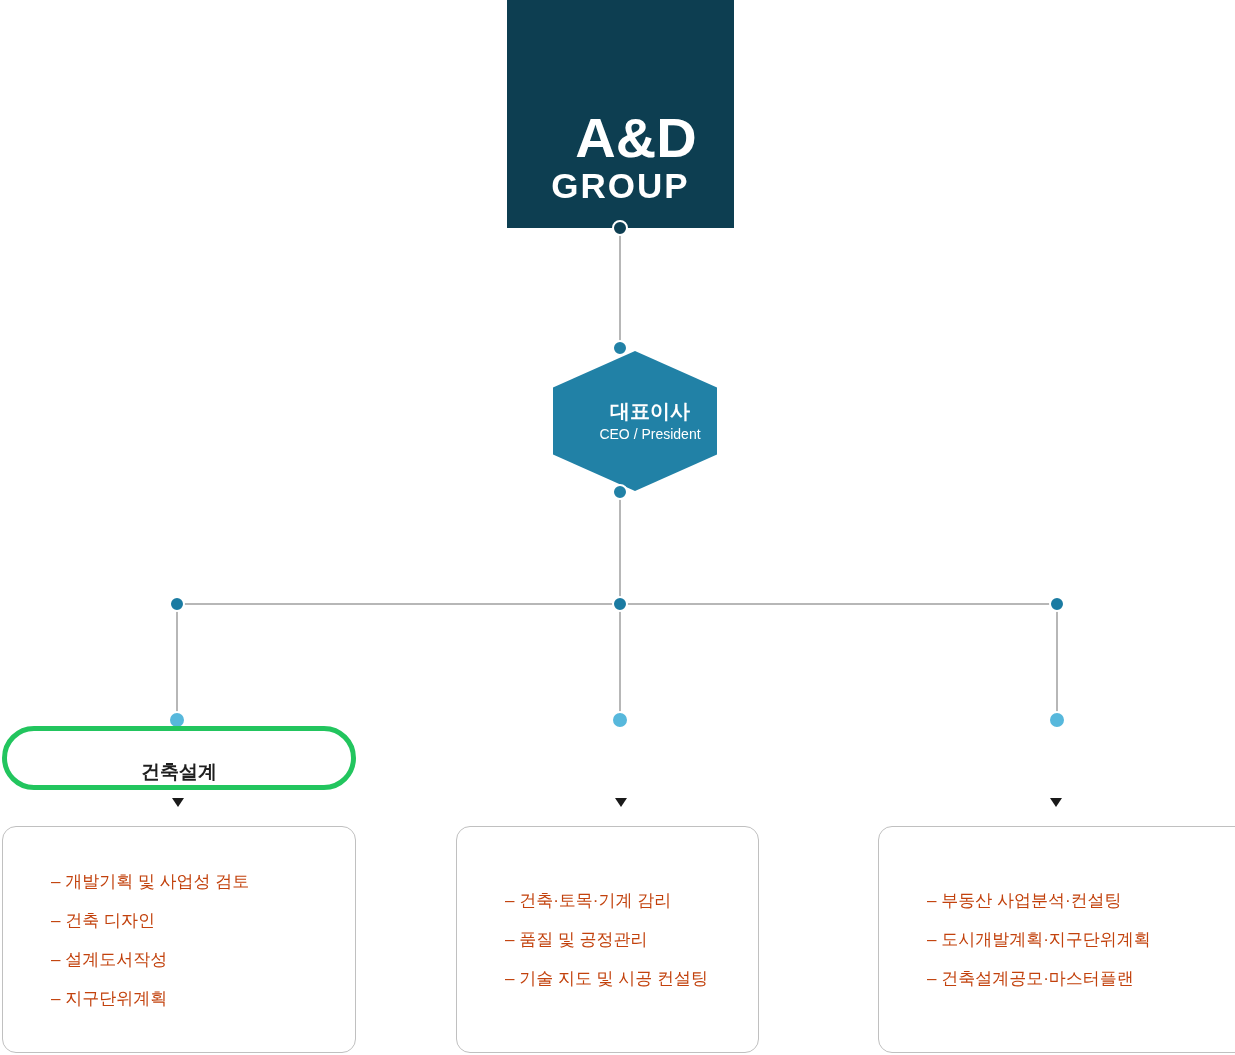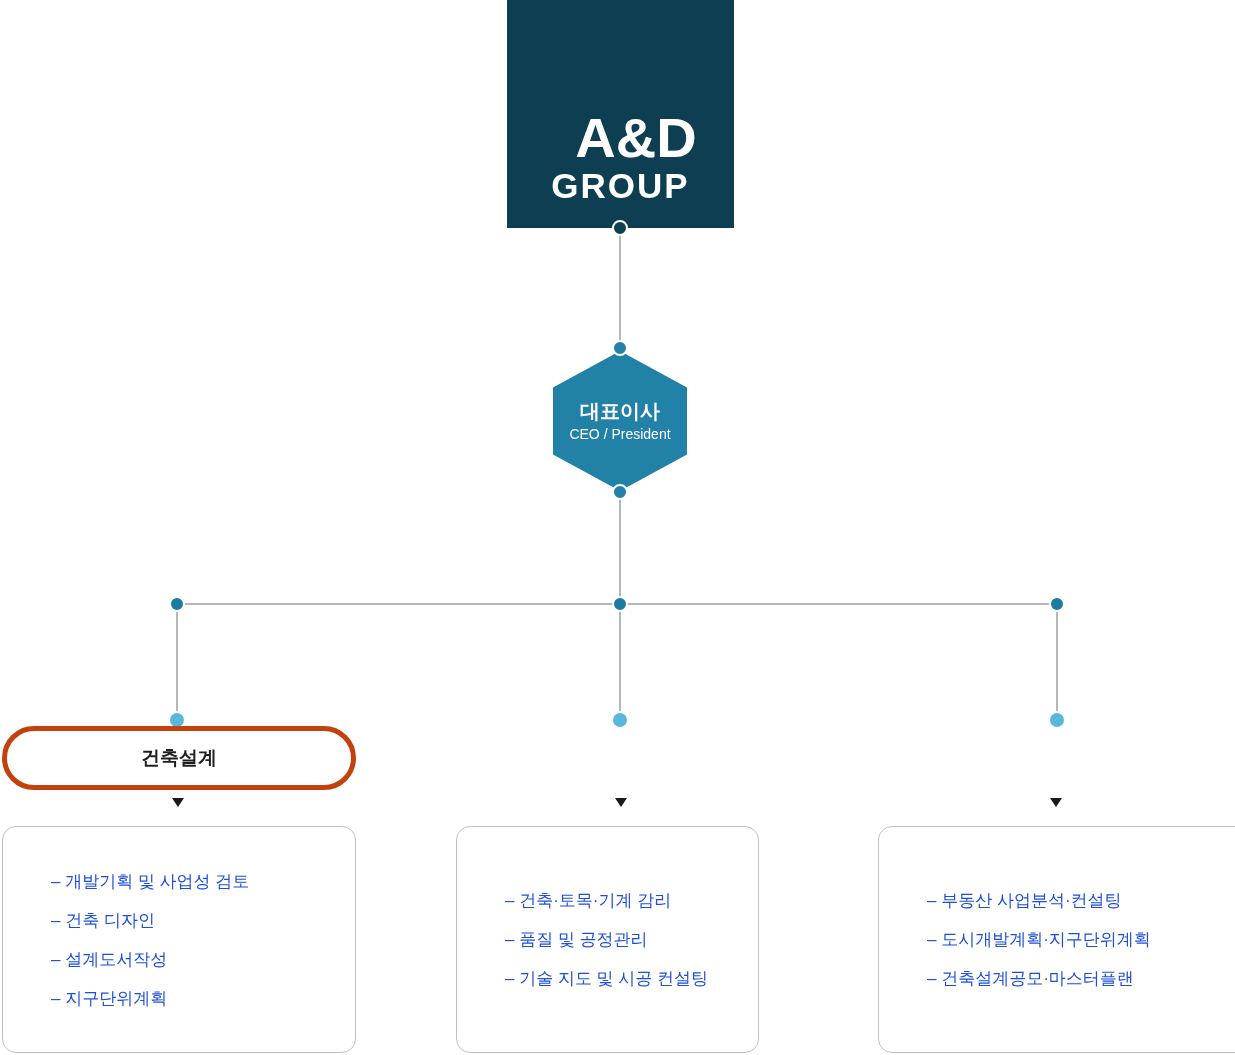--- a/index.html
+++ b/index.html
@@ -67,35 +67,36 @@
     left: 553px; top: 351px;
     width: 134px; height: 140px;
     background: #2181a6;
     clip-path: polygon(50% 0%, 100% 26%, 100% 74%, 50% 100%, 0% 74%, 0% 26%);
     display: flex;
     flex-direction: column;
     align-items: center;
     justify-content: center;
     color: #ffffff;
     text-align: center;
+    padding-left: 30px;
   }
   .hexagon .hex-title { font-size: 20px; font-weight: bold; line-height: 26px; }
   .hexagon .hex-subtitle { font-size: 14px; line-height: 20px; }
 
   
   .pill {
     position: absolute;
     top: 726px;
     height: 64px;
     box-sizing: border-box;
     background: #ffffff;
-    border: 5px solid #c2410c;
+    border: 5px solid #22c55e;
     border-radius: 32px;
     display: flex;
-    align-items: center;
+    align-items: flex-end;
     justify-content: center;
     font-size: 19px;
     font-weight: bold;
     color: #1f1f1f;
   }
   .pill-1 { left: 2px;   width: 354px; }
   .pill-2 { left: 443px; width: 354px; }
   .pill-3 { left: 878px; width: 355px; }
 
   
@@ -127,21 +128,21 @@
     padding-left: 48px;
     padding-right: 10px;
   }
   .box-1 { left: 2px;   width: 354px; }
   .box-2 { left: 456px; width: 303px; }
   .box-3 { left: 878px; width: 427px; }
 
   .detail-item {
     font-size: 17px;
     line-height: 39px;
-    color: #1d4ed8;
+    color: #c2410c;
     white-space: nowrap;
   }
 </style>
 </head>
 <body>
 
 <div class="canvas">
 
   <div class="logo-box">
     <div class="logo-line1">A&amp;D</div>

